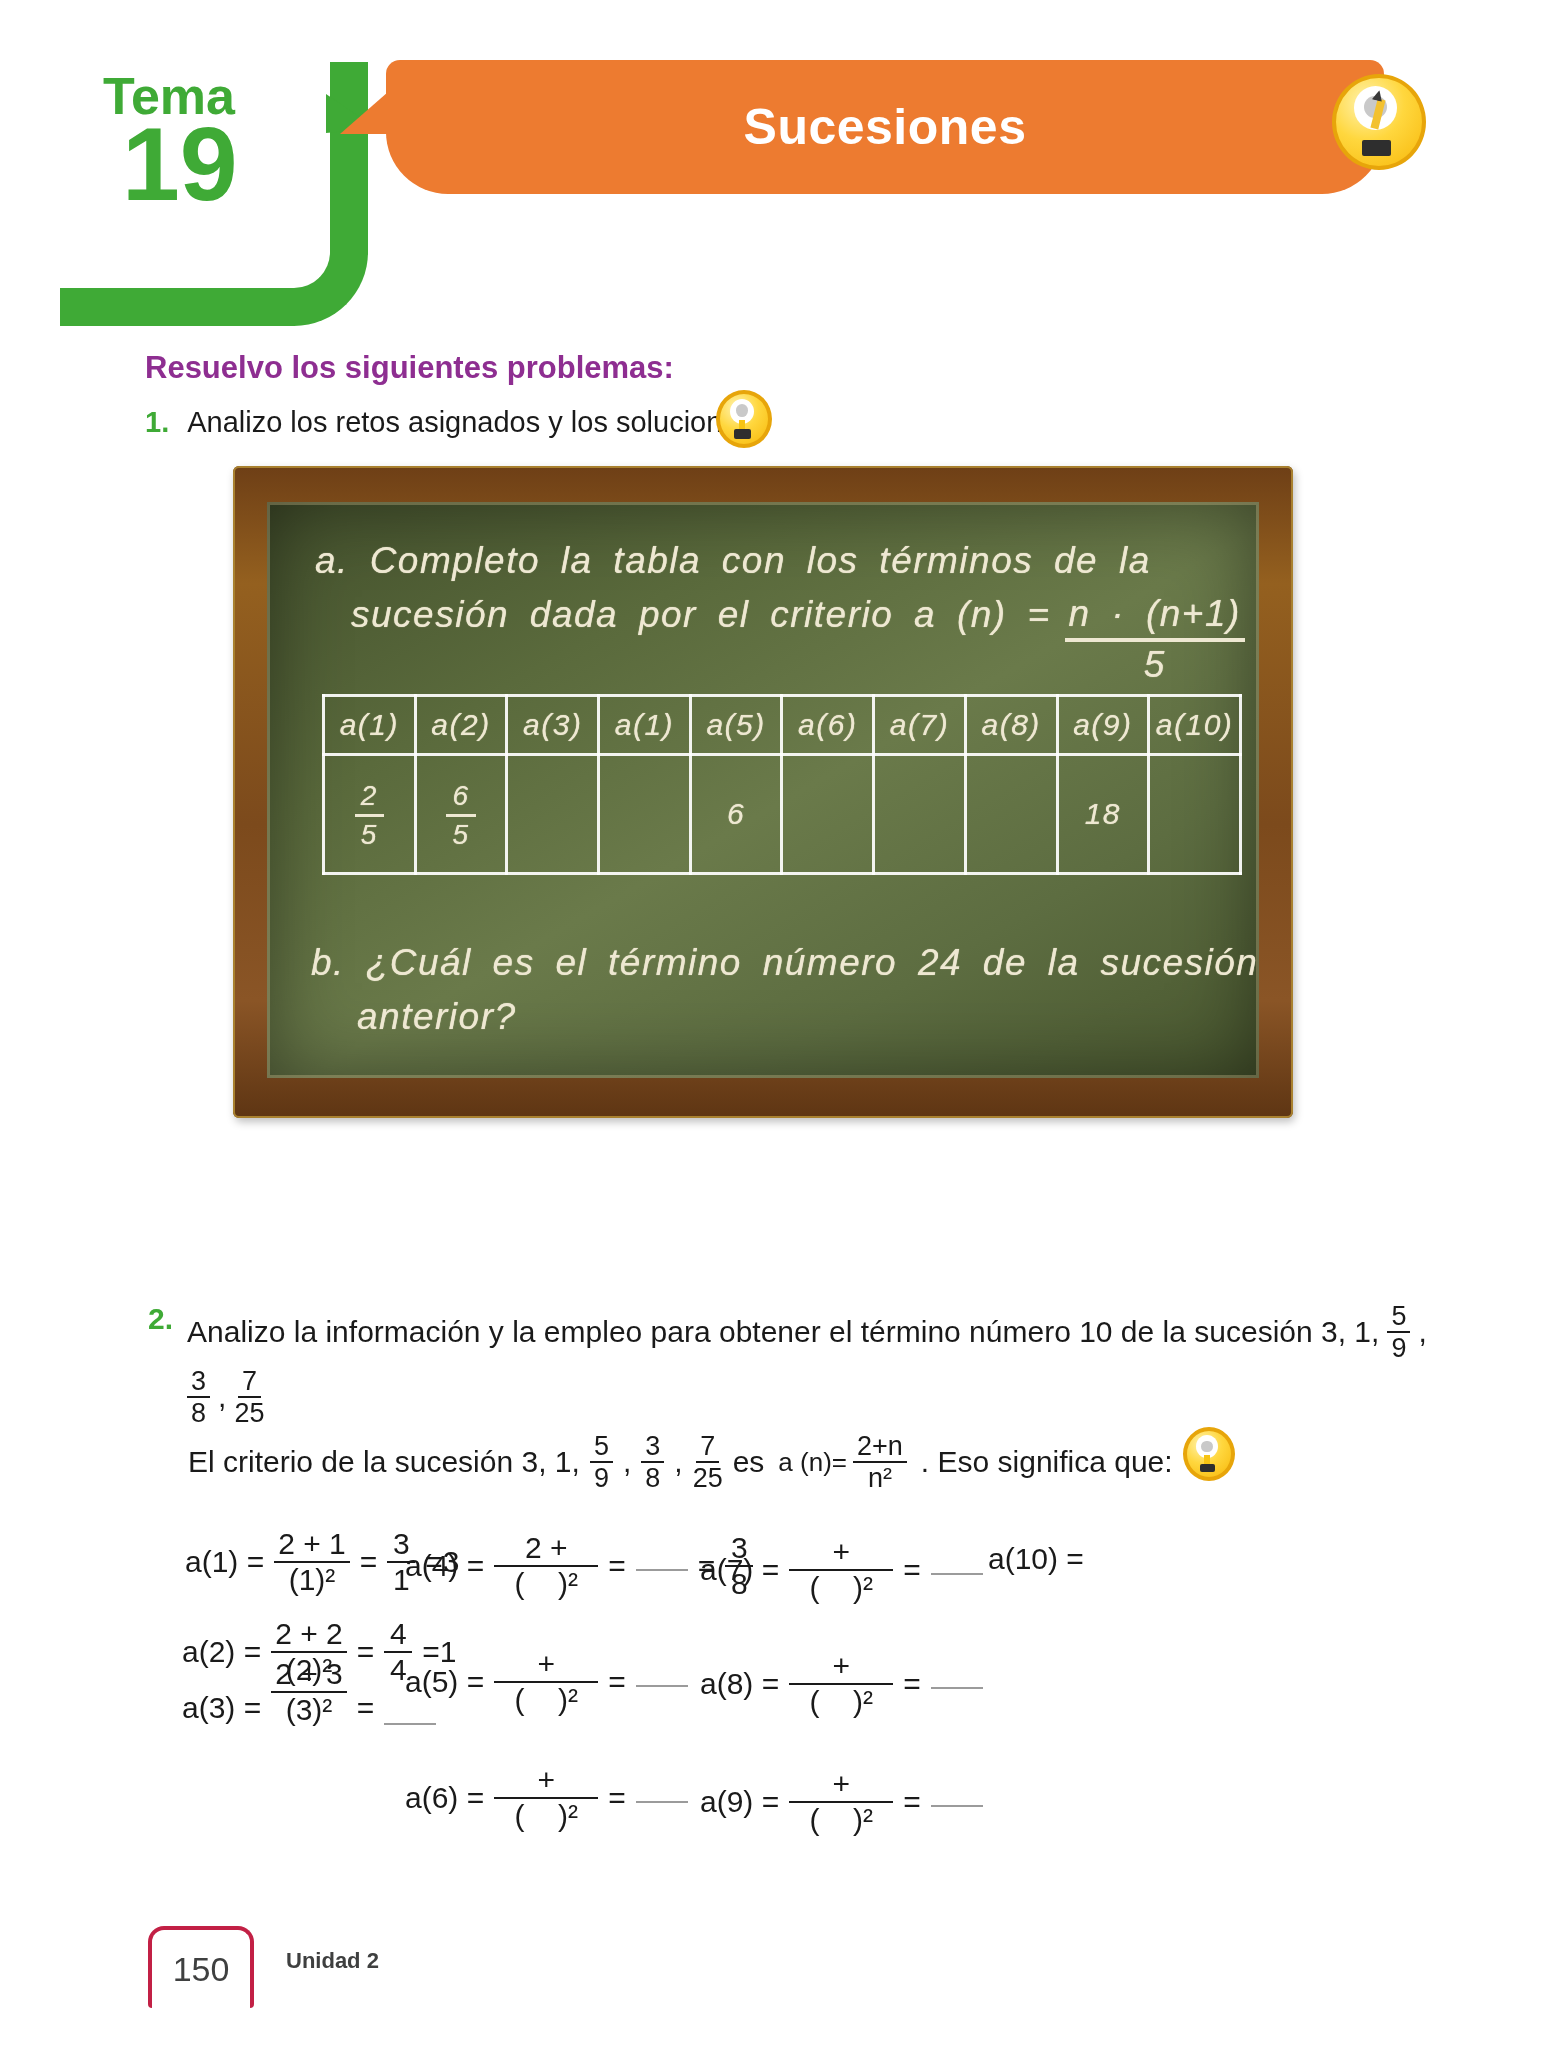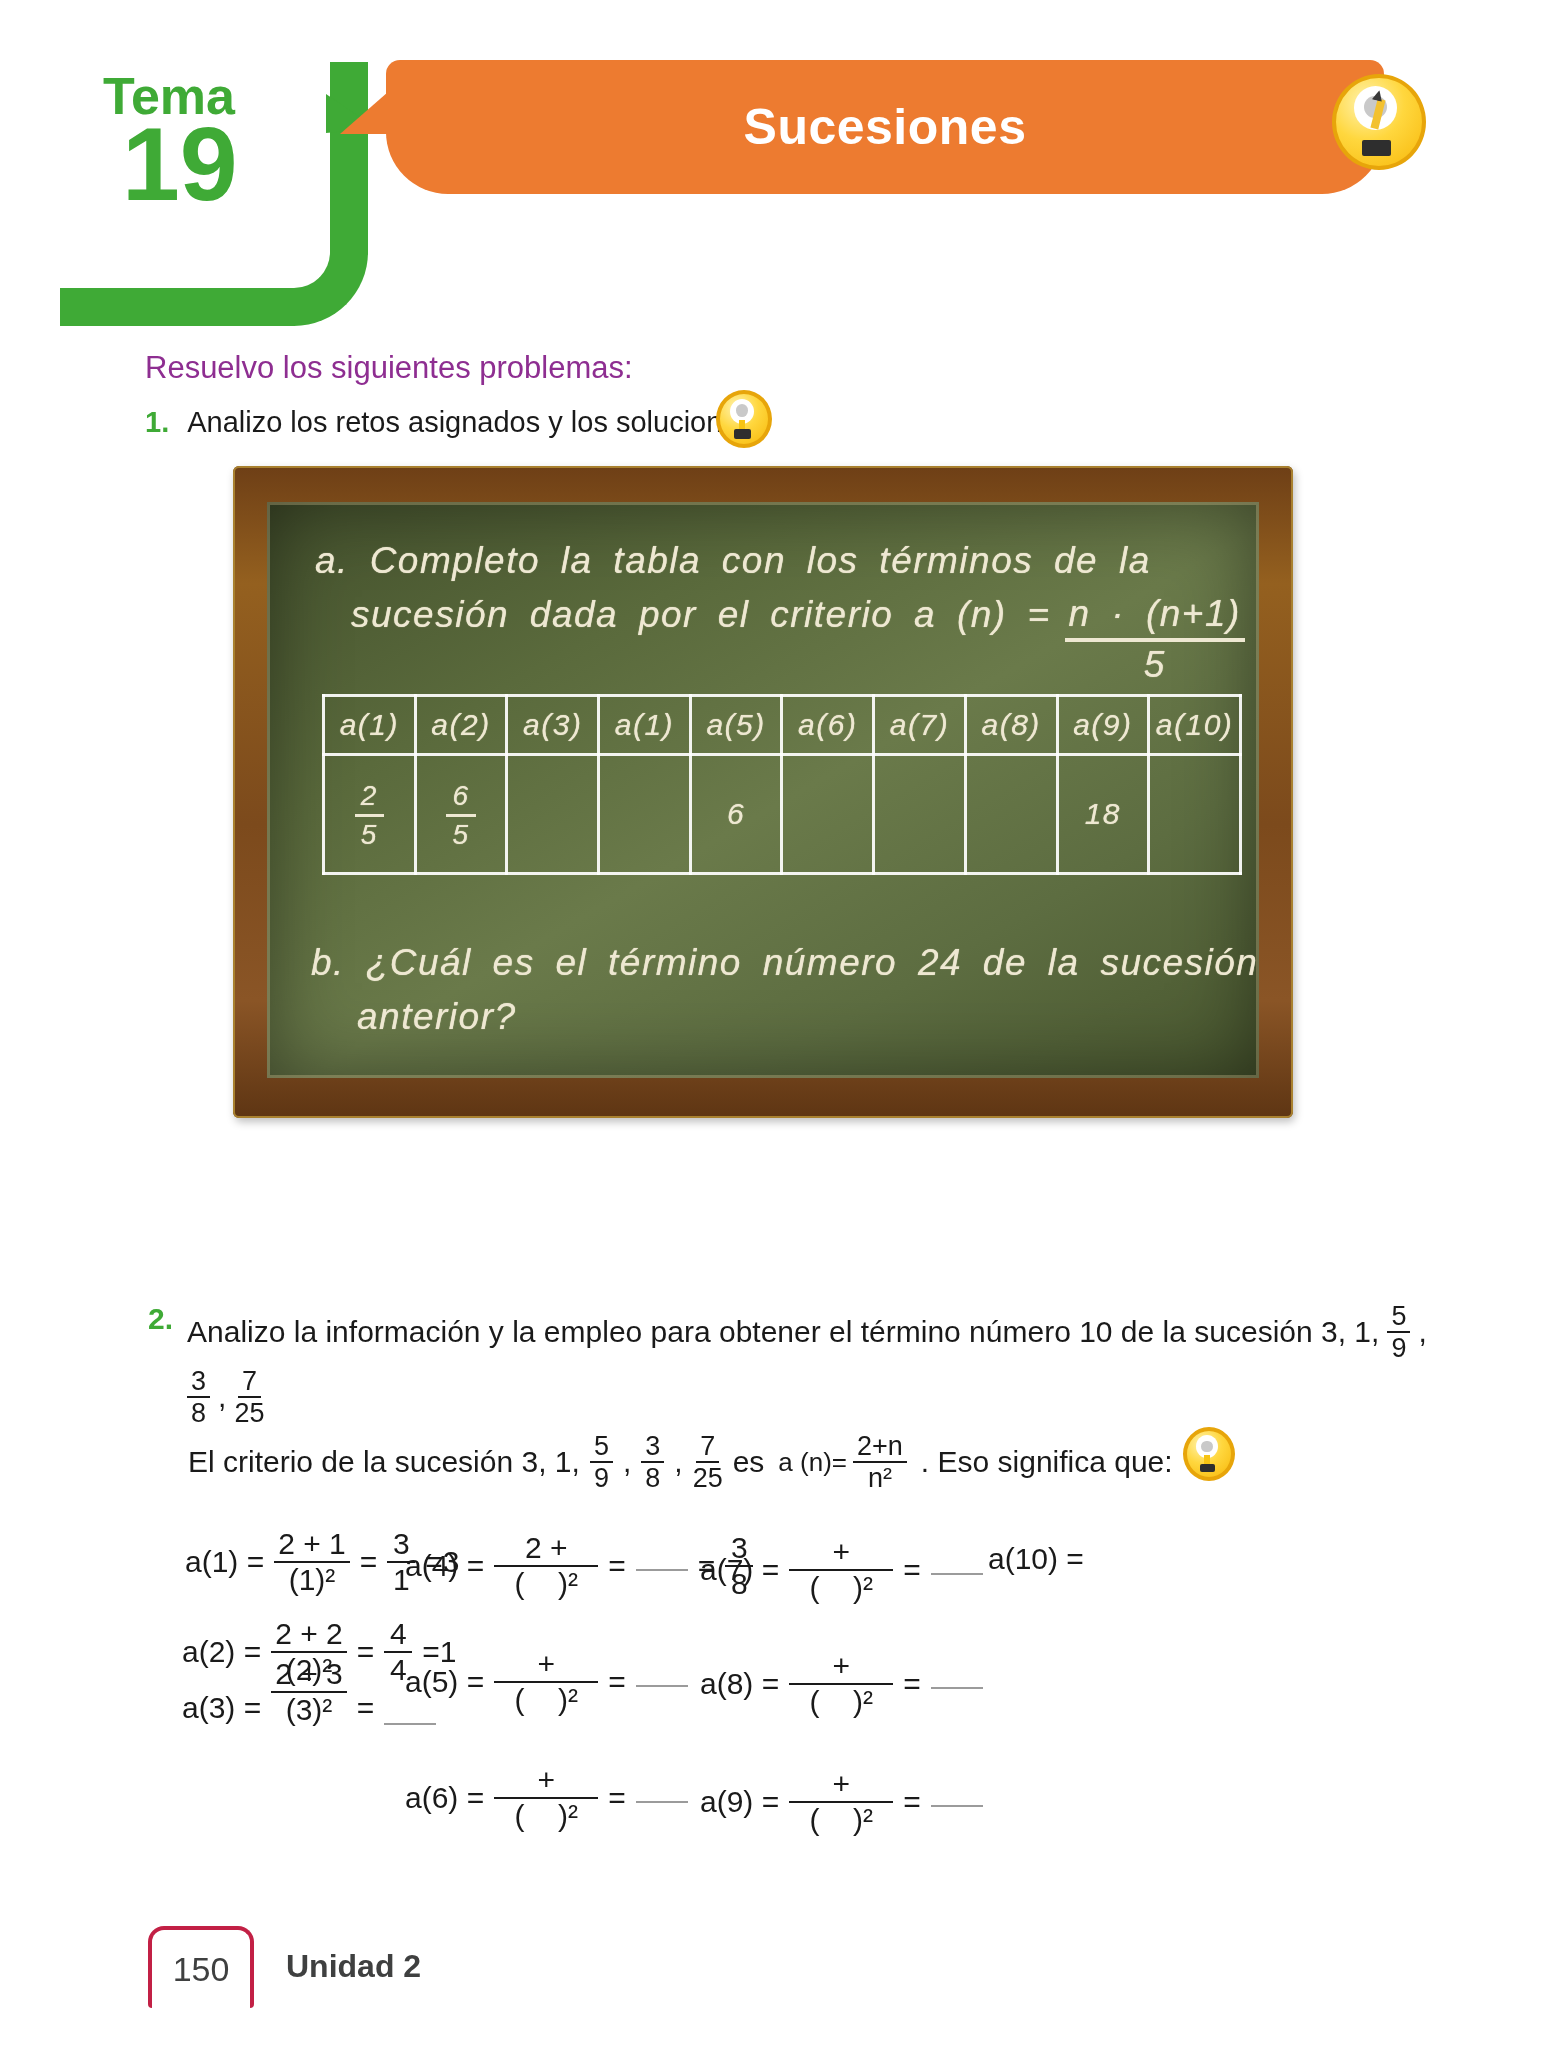--- a/index.html
+++ b/index.html
@@ -27,21 +27,21 @@
   .bulb .glass{position:absolute;left:21%;top:9%;width:50%;height:50%;background:#ffffff;border-radius:50%;}
   .bulb .dot{position:absolute;left:33%;top:20%;width:26%;height:26%;background:#c9c9c9;border-radius:50%;}
   .bulb .stem{position:absolute;left:40%;top:52%;width:13%;height:22%;background:#f7c413;}
   .bulb .base{position:absolute;left:30%;top:70%;width:34%;height:19%;background:#2e2e2e;border-radius:2px;}
   .bulb.big .pencil{position:absolute;left:44%;top:24%;width:9%;height:34%;background:#f3c12f;
         transform:rotate(14deg);}
   .bulb.big .tip{position:absolute;left:43%;top:14%;width:12%;height:12%;background:#3a3a3a;
         clip-path:polygon(50% 0,100% 100%,0 100%);transform:rotate(14deg);}
 
   
-  .heading{position:absolute;left:145px;top:350px;font-size:31px;font-weight:normal;color:#8e2e91;}
+  .heading{position:absolute;left:145px;top:350px;font-size:31px;font-weight:bold;color:#8e2e91;}
   .item1{position:absolute;left:145px;top:406px;font-size:29px;display:flex;gap:18px;}
   .num-green{color:#3faa36;font-weight:bold;}
 
   
   .board{position:absolute;left:233px;top:466px;width:1060px;height:652px;
          background:linear-gradient(180deg,#6e3f16 0%,#94601f 18%,#7c4a1c 55%,#8a5526 82%,#5e3513 100%);
          border-radius:6px;box-shadow:0 0 0 2px #a9812f inset, 2px 4px 8px rgba(0,0,0,.25);}
   .board-inner{position:absolute;left:34px;top:36px;right:34px;bottom:40px;
          background:linear-gradient(150deg,#44512d 0%,#5a6a3c 28%,#6a7a4a 52%,#5d6d41 74%,#49572f 100%);
          box-shadow:inset 0 0 0 3px rgba(226,206,156,.30), inset 0 0 80px rgba(0,0,0,.45);}
@@ -79,21 +79,21 @@
   .eq .frac.wide .fnum{min-width:96px;}
   .eq .frac.wide .fden{white-space:pre;}
   .eq .frac.res .fnum{min-width:20px;}
   .blank{display:inline-block;width:52px;border-bottom:2.5px solid #9b9b9b;height:1px;margin-top:8px;}
 
   
   .pagebox{position:absolute;left:148px;top:1926px;width:98px;height:78px;
         border:4px solid #c22045;border-bottom:none;border-radius:16px 16px 4px 4px;
         display:flex;align-items:center;justify-content:center;}
   .pagebox span{font-size:34px;color:#3f4040;font-weight:500;}
-  .unit{position:absolute;left:286px;top:1948px;font-size:32px;font-weight:bold;color:#3f4040;}
+  .unit{position:absolute;left:286px;top:1948px;font-size:22px;font-weight:bold;color:#3f4040;}
 </style>
 </head>
 <body>
 
 <div class="page">
 
   <div class="green-bracket"></div>
   <div class="green-flag"></div>
   <div class="banner-tail"></div>
   <div class="tema-label">Tema</div>

